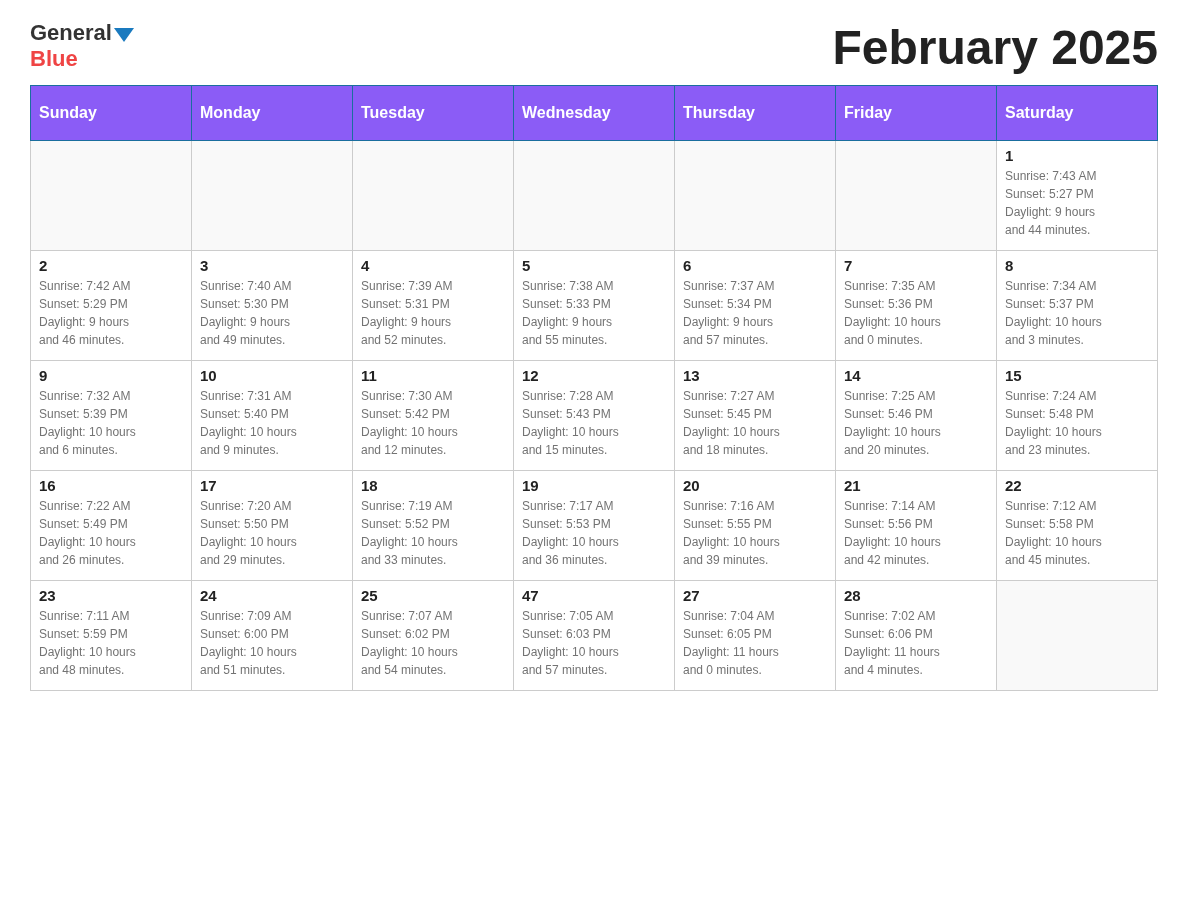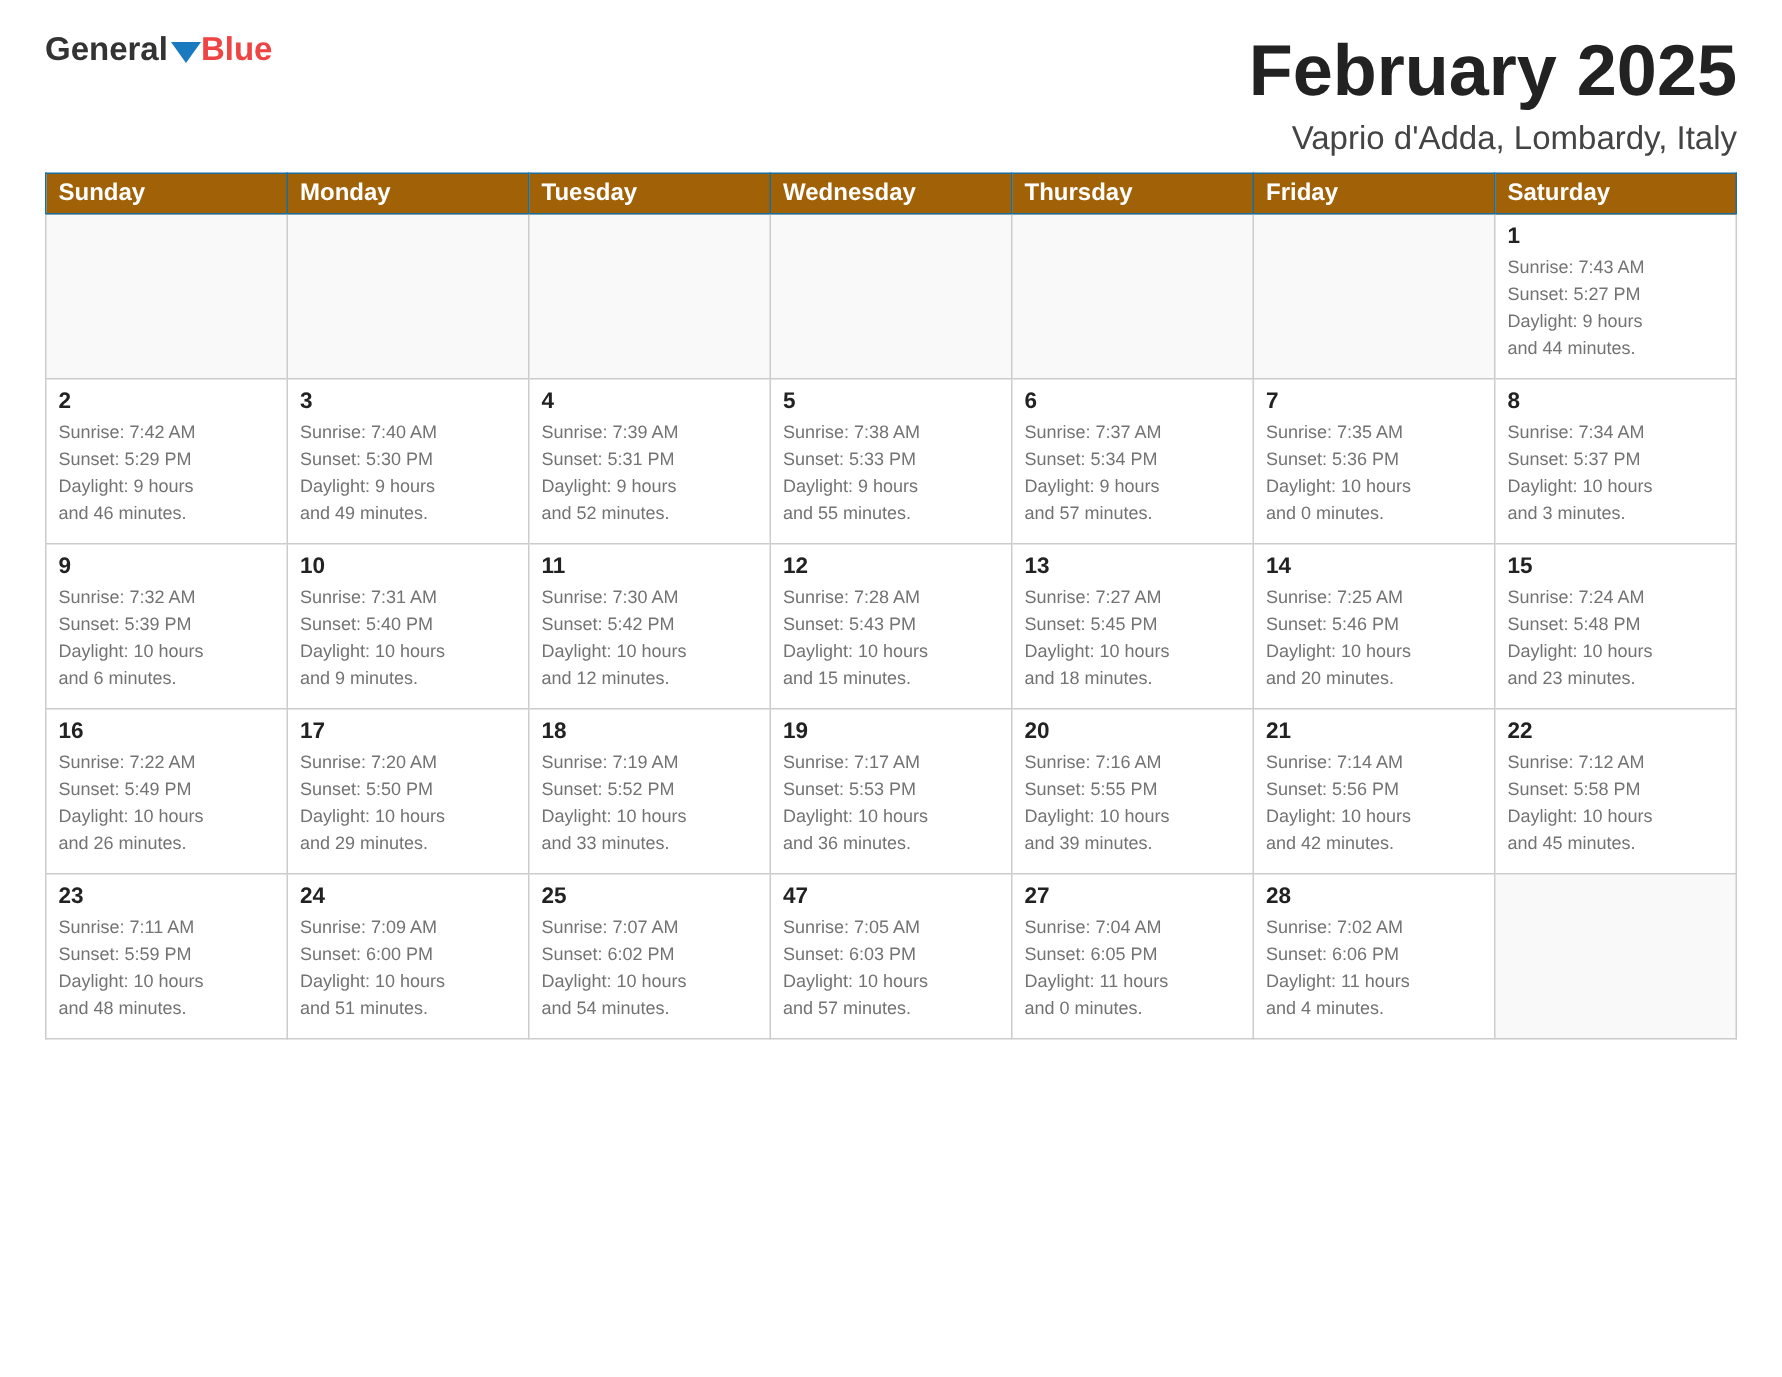--- a/index.html
+++ b/index.html
@@ -11,21 +11,21 @@
       min-height: 918px;
     }
     .header {
       display: flex;
       justify-content: space-between;
       align-items: flex-start;
       margin-bottom: 10px;
     }
     .logo {
       display: flex;
-      flex-direction: row;
+      flex-direction: column;
       align-items: flex-start;
     }
     .logo-text {
       display: flex;
       align-items: center;
       font-size: 22px;
       font-weight: bold;
       color: #333;
     }
     .logo-general { color: #333; font-size: 22px; font-weight: bold; }
@@ -37,25 +37,25 @@
       border-top: 14px solid #1a7abf;
       margin-left: 2px;
       margin-top: 4px;
     }
     .title-section { text-align: right; }
     .month-title { font-size: 48px; font-weight: bold; color: #222; }
     .location-title { font-size: 22px; color: #444; margin-top: 4px; }
 
     .calendar { width: 100%; border-collapse: collapse; margin-top: 10px; }
     .calendar thead tr th {
-      background-color: #a16207;
+      background-color: #8b5cf6;
       color: #fff;
       font-size: 16px;
       font-weight: bold;
-      padding: 4px 8px;
+      padding: 18px 8px;
       text-align: left;
       border: 1px solid #1a6e9e;
     }
     .calendar tbody tr td {
       border: 1px solid #ccc;
       vertical-align: top;
       padding: 6px 8px;
       width: 14.28%;
       height: 110px;
       font-size: 12.5px;
@@ -78,21 +78,20 @@
 <div class="header">
   <div class="logo">
     <div class="logo-text">
       <span class="logo-general">General</span>
       <div class="logo-triangle"></div>
     </div>
     <span class="logo-blue">Blue</span>
   </div>
   <div class="title-section">
     <div class="month-title">February 2025</div>
-    <div class="location-title">Vaprio d'Adda, Lombardy, Italy</div>
   </div>
 </div>
 
 <table class="calendar">
   <thead>
     <tr>
     <th>Sunday</th>
         <th>Monday</th>
         <th>Tuesday</th>
         <th>Wednesday</th>

